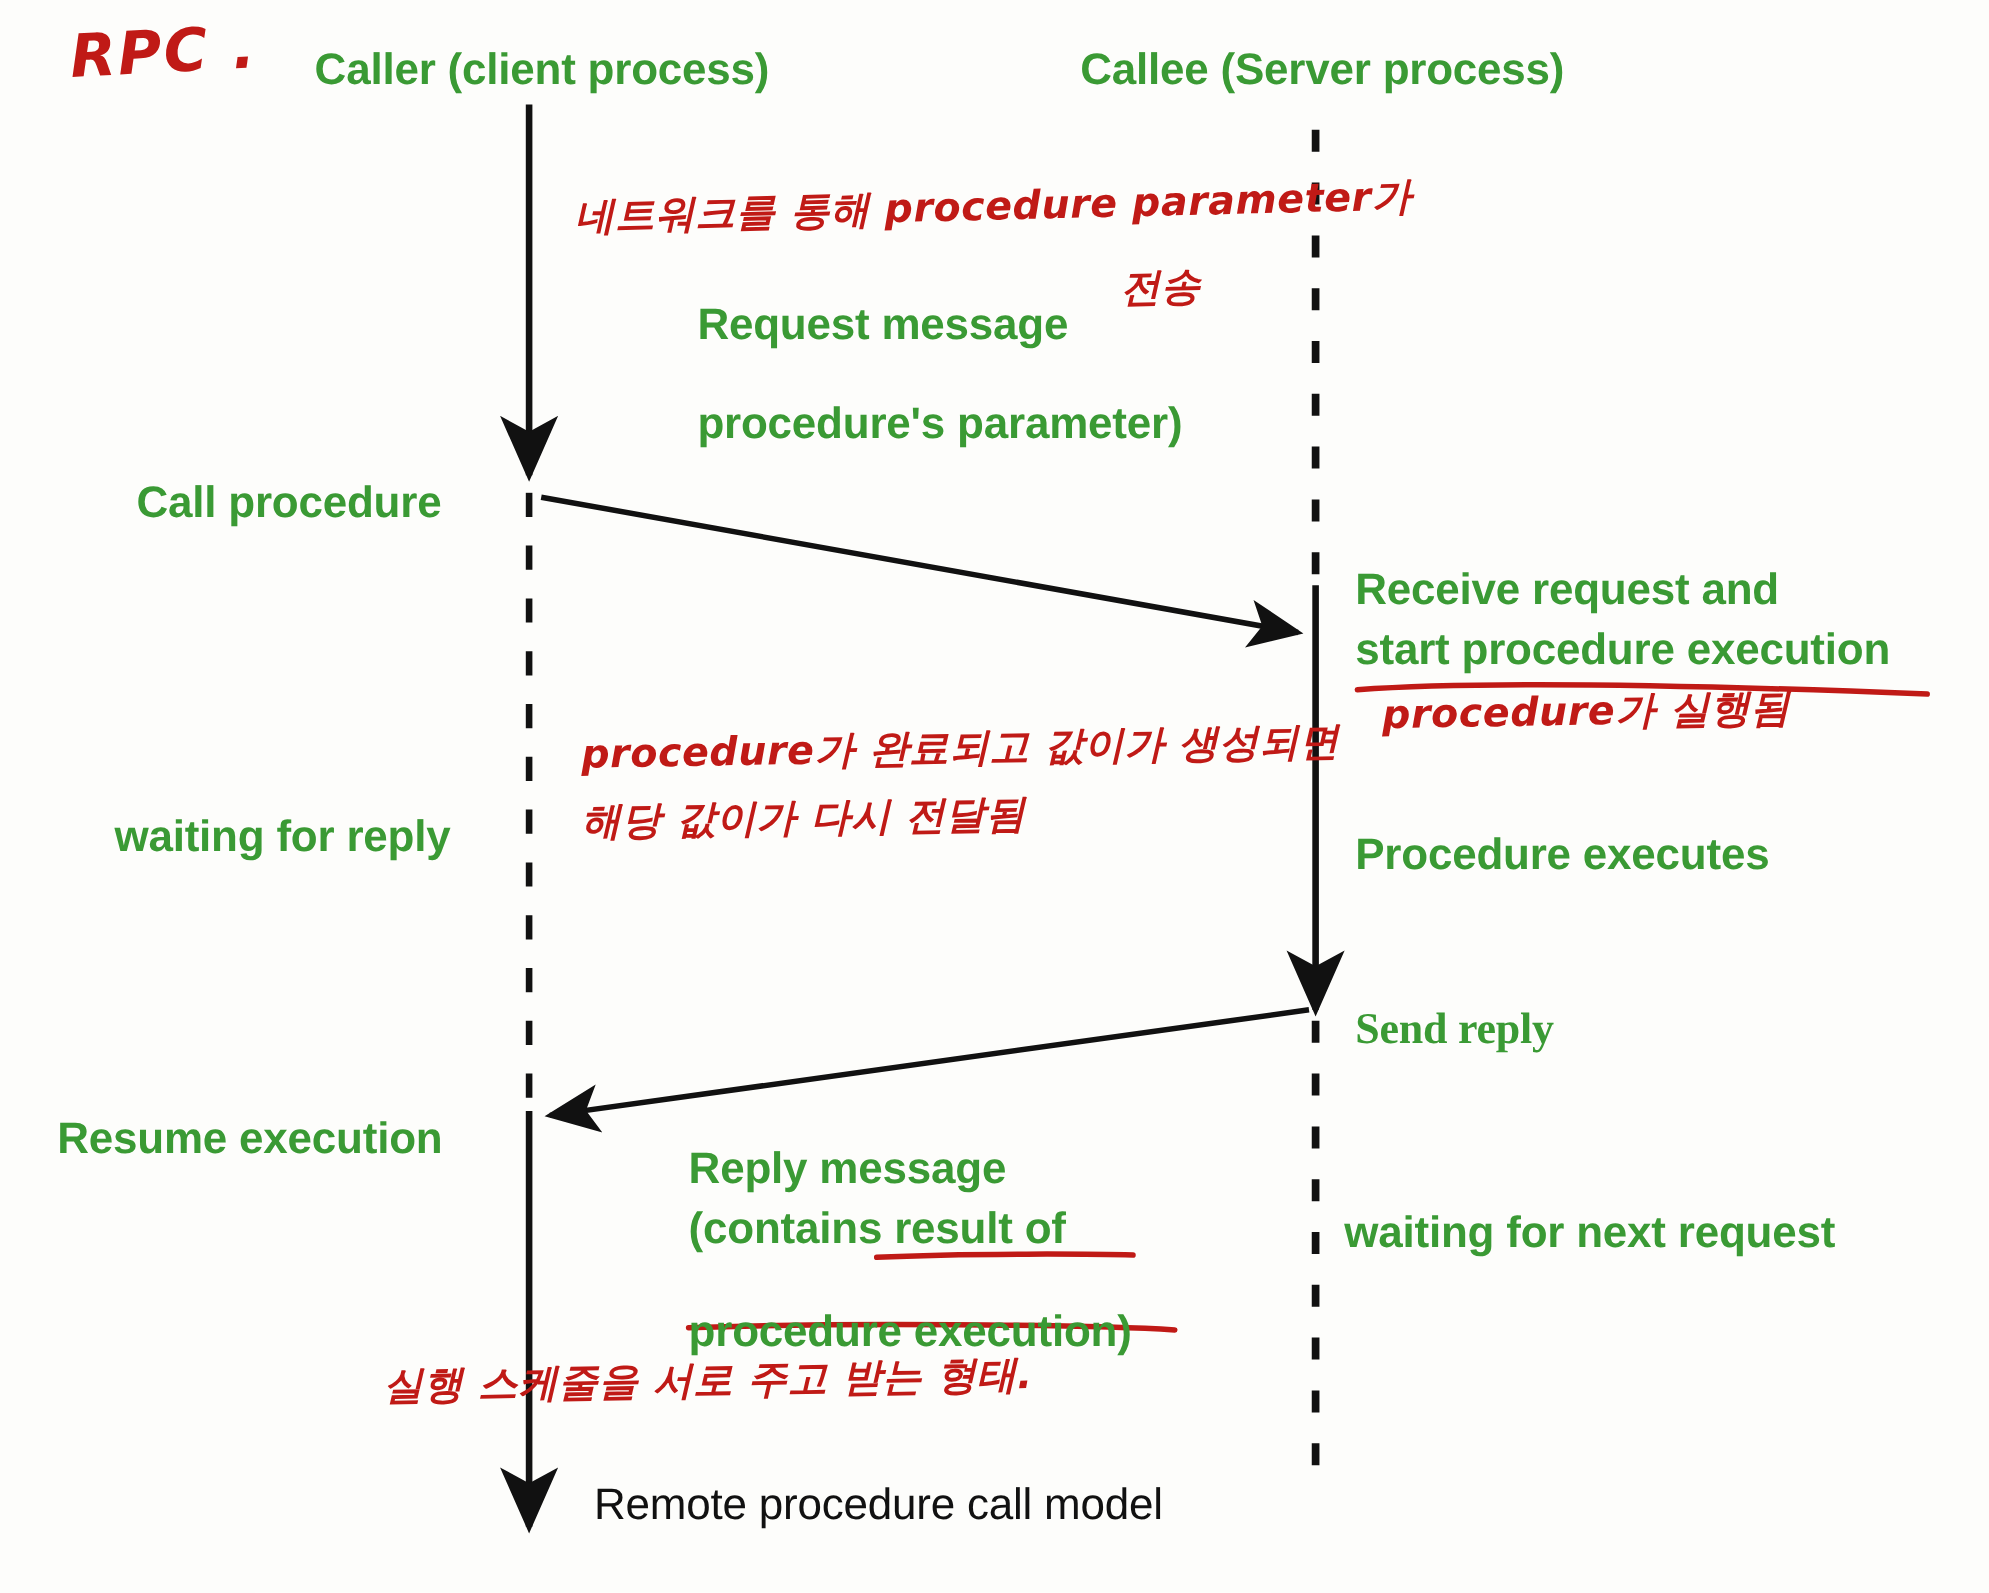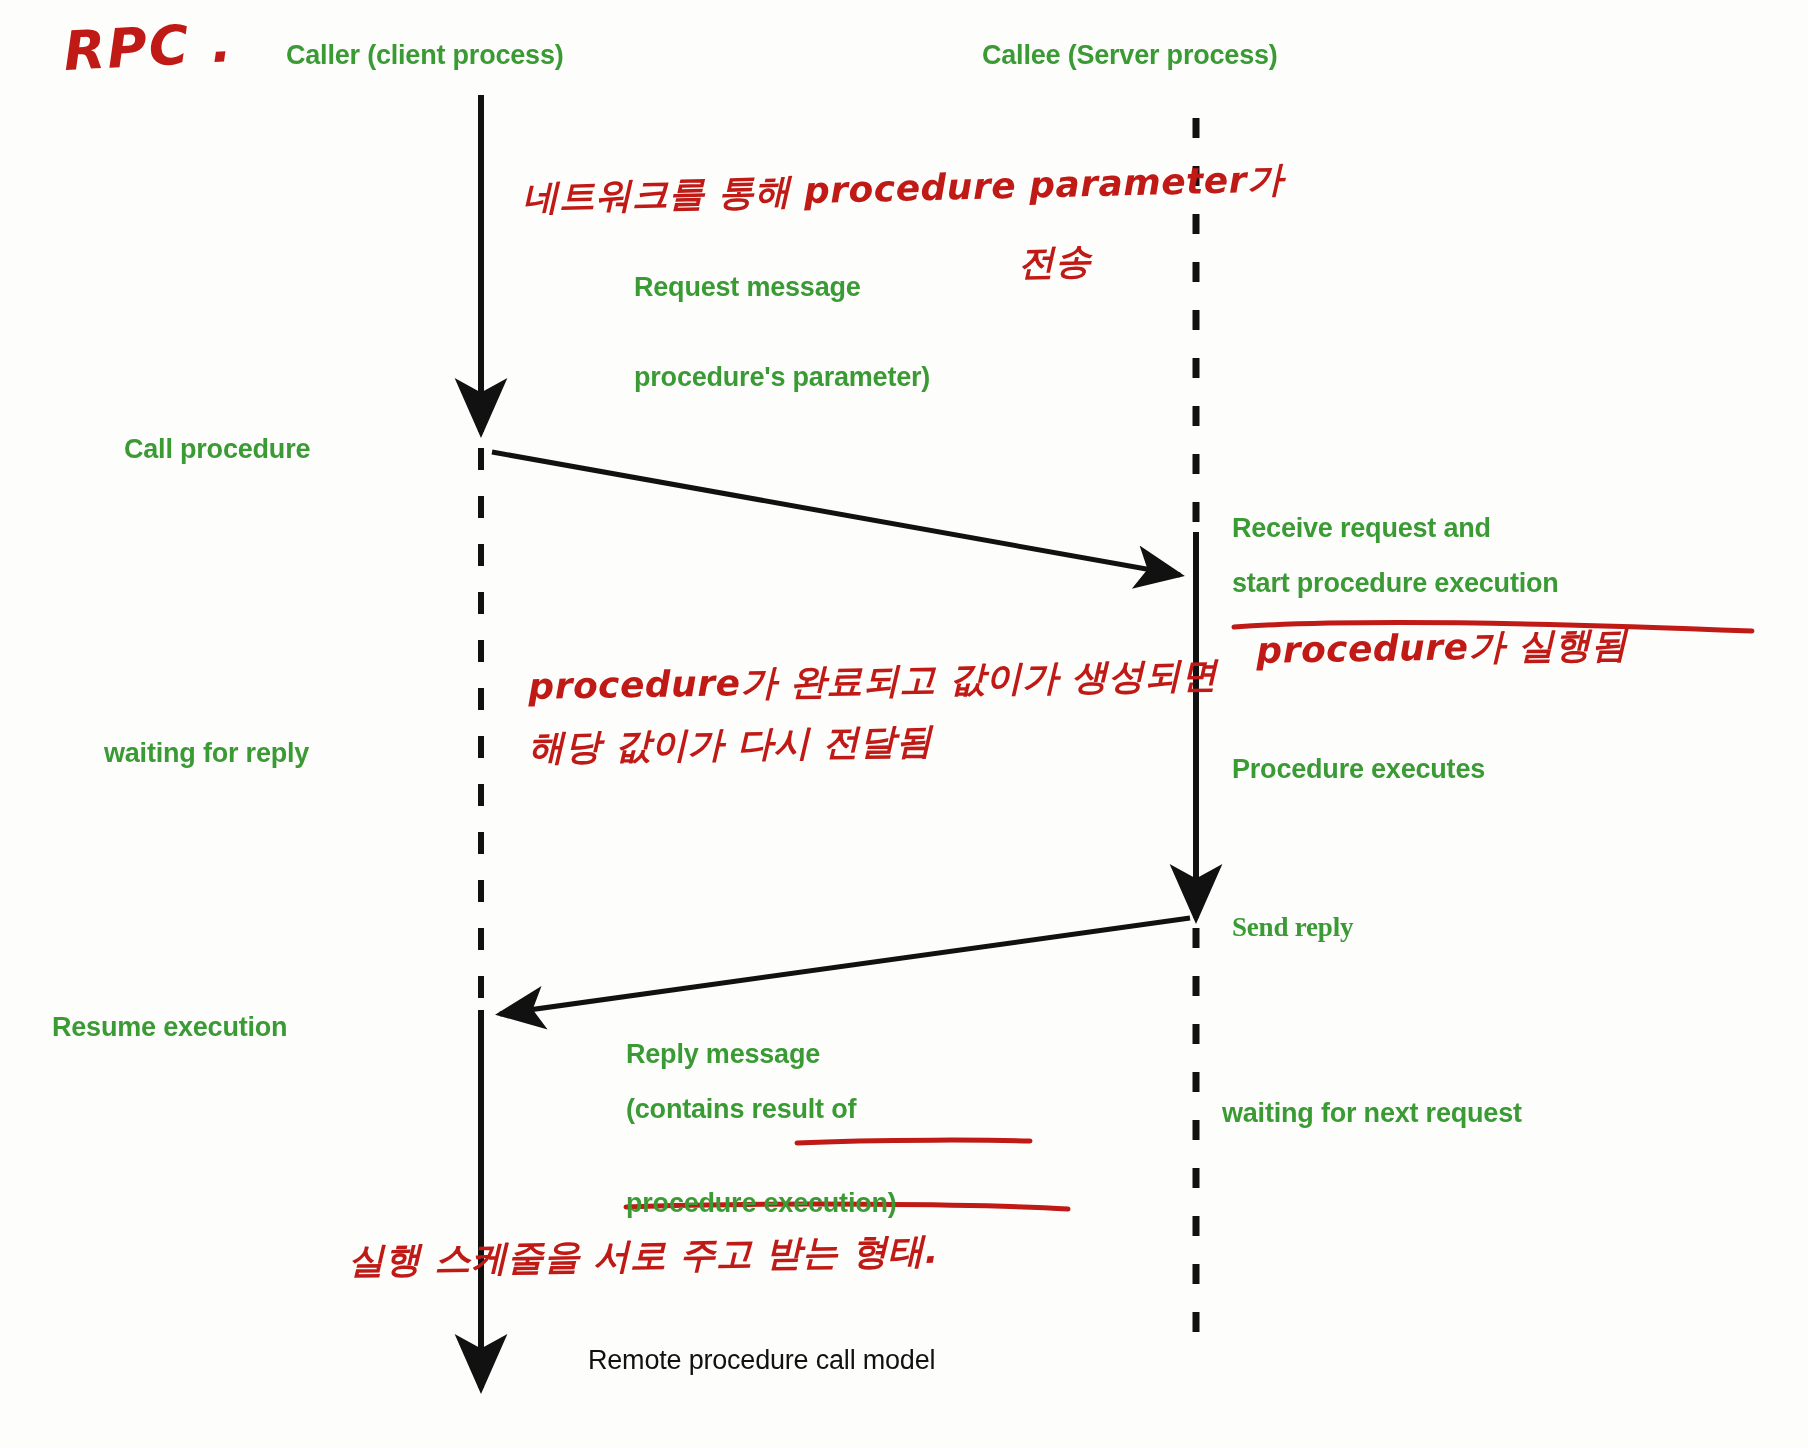--- a/index.html
+++ b/index.html
@@ -12,21 +12,21 @@
     width: 1808px;
     height: 1448px;
     background: #fdfdfb;
     overflow: hidden;
     font-family: "Liberation Sans", sans-serif;
   }
   .lbl {
     position: absolute;
     color: #3a9a34;
     font-family: "Liberation Sans", sans-serif;
-    font-size: 27px;
+    font-size: 40px;
     font-weight: 700;
     line-height: 1.16;
     white-space: pre;
     letter-spacing: -0.2px;
   }
   .lbl.black {
     color: #111111;
     font-weight: 400;
   }
   .hand {
@@ -114,21 +114,21 @@
   <div class="lbl" style="left:1232px; top:912px;font-family:Liberation Serif, serif;">Send reply</div>
 
   <div class="lbl" style="left:52px; top:1012px;">Resume execution</div>
 
   <div class="lbl" style="left:626px; top:1039px;">Reply message</div>
   <div class="lbl" style="left:626px; top:1094px;">(contains result of</div>
   <div class="lbl" style="left:626px; top:1151px;margin-top:37px;">procedure execution)</div>
 
   <div class="lbl" style="left:1222px; top:1098px;">waiting for next request</div>
 
-  <div class="lbl black" style="left:540px; top:1345px;margin-left:48px;">Remote procedure call model</div>
+  <div class="lbl black" style="left:540px; top:1345px;">Remote procedure call model</div>
 
   <div class="hand big" style="left:62px; top:18px;">RPC .</div>
 
   <div class="hand" style="left:522px; top:175px;">네트워크를 통해 procedure parameter가</div>
   <div class="hand" style="left:1018px; top:240px;">전송</div>
 
   <div class="hand flat" style="left:528px; top:664px;">procedure가 완료되고 값이가 생성되면</div>
   <div class="hand flat" style="left:528px; top:725px;">해당 값이가 다시 전달됨</div>
 
   <div class="hand flat" style="left:1256px; top:628px;">procedure가 실행됨</div>

